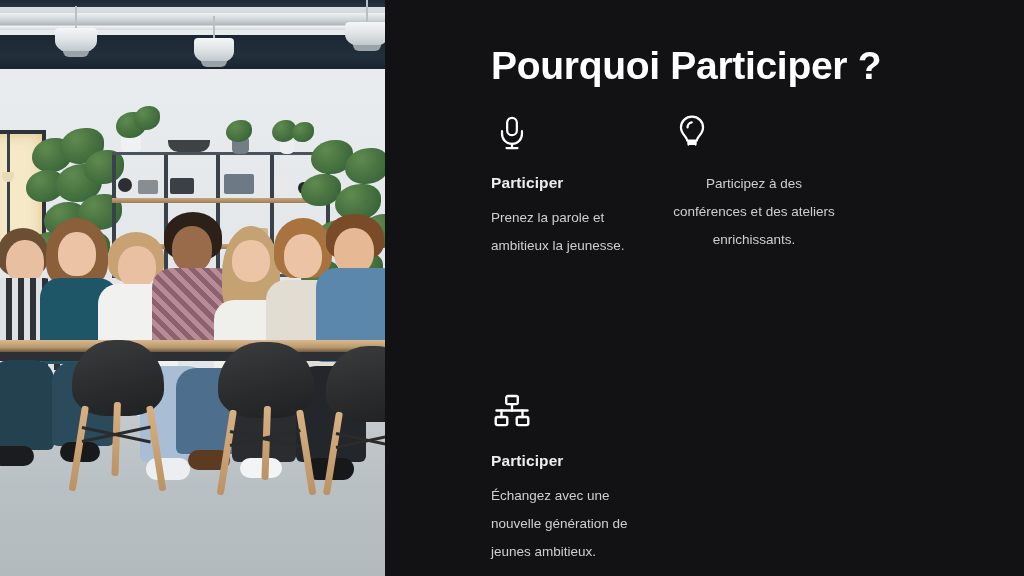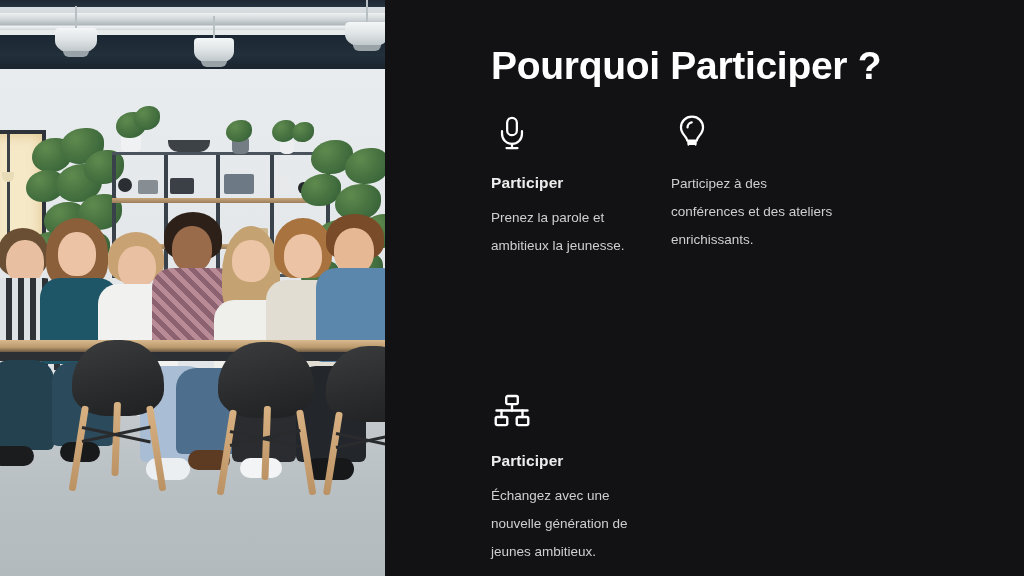--- a/index.html
+++ b/index.html
@@ -301,21 +301,21 @@
     color: #ededed;
     letter-spacing: 0.1px;
   }
   .f-desc {
     margin-top: 12px;
     font-size: 13.5px;
     line-height: 28px;
     color: #cfcfcf;
     max-width: 160px;
   }
-  .f-desc.wide { max-width: 166px; }
+  .f-desc.wide { max-width: 166px; text-align: center; }
 </style>
 </head>
 <body>
 
 <div class="slide">
 
   <div class="photo-panel">
     <div class="photo">
 
       <div class="wall"></div>

